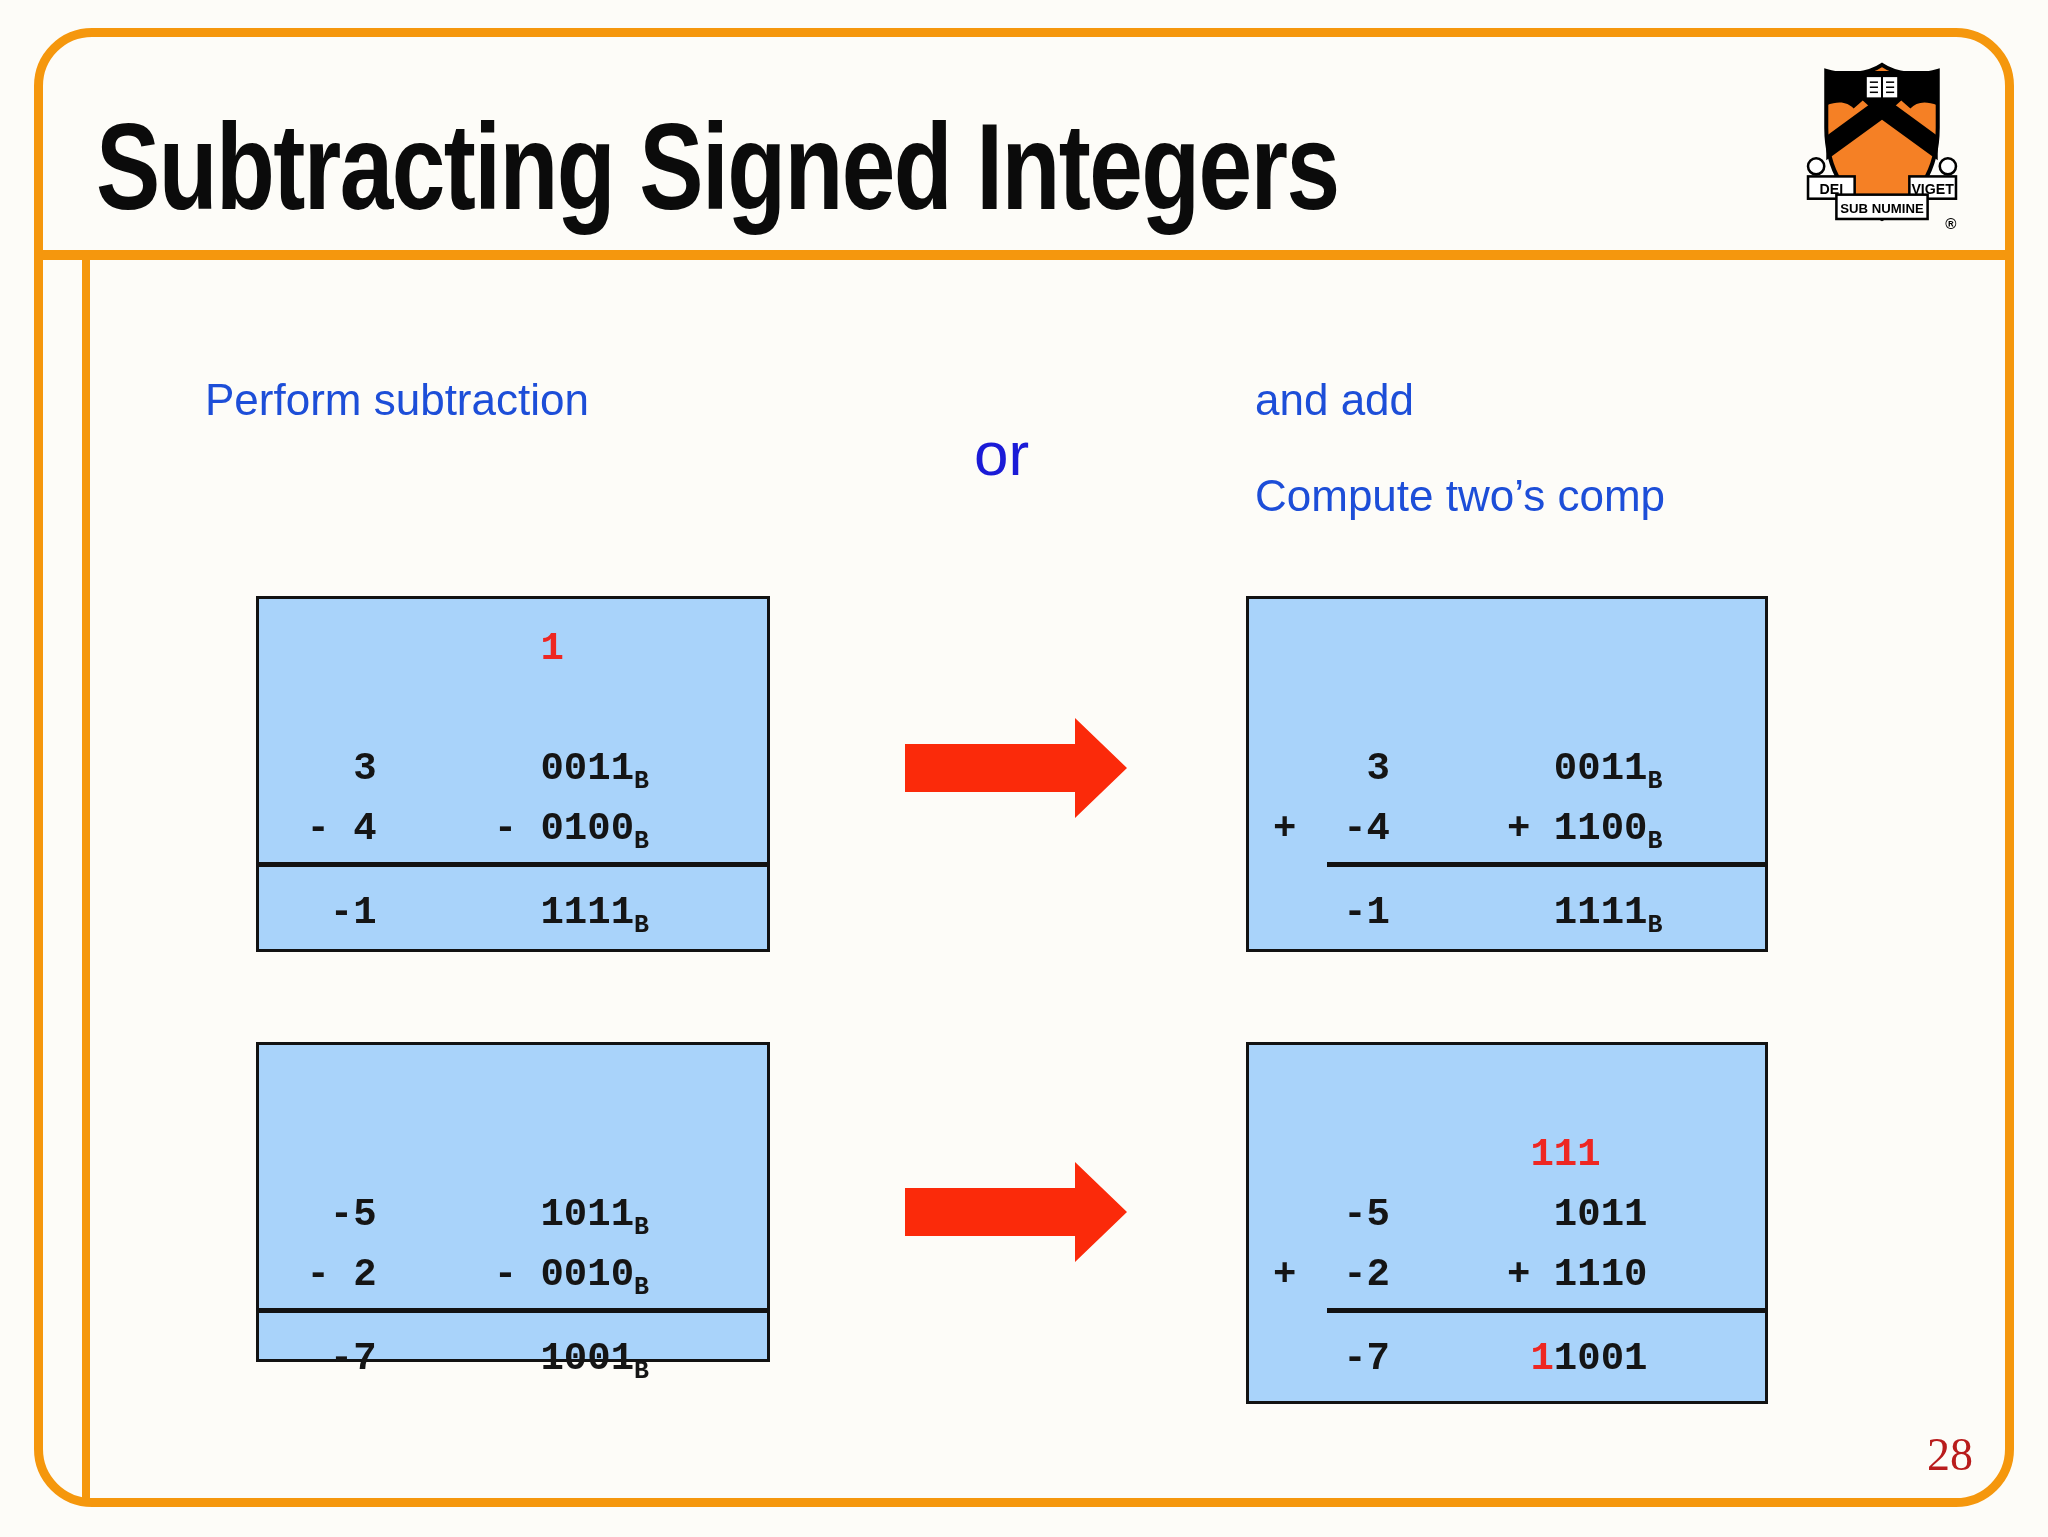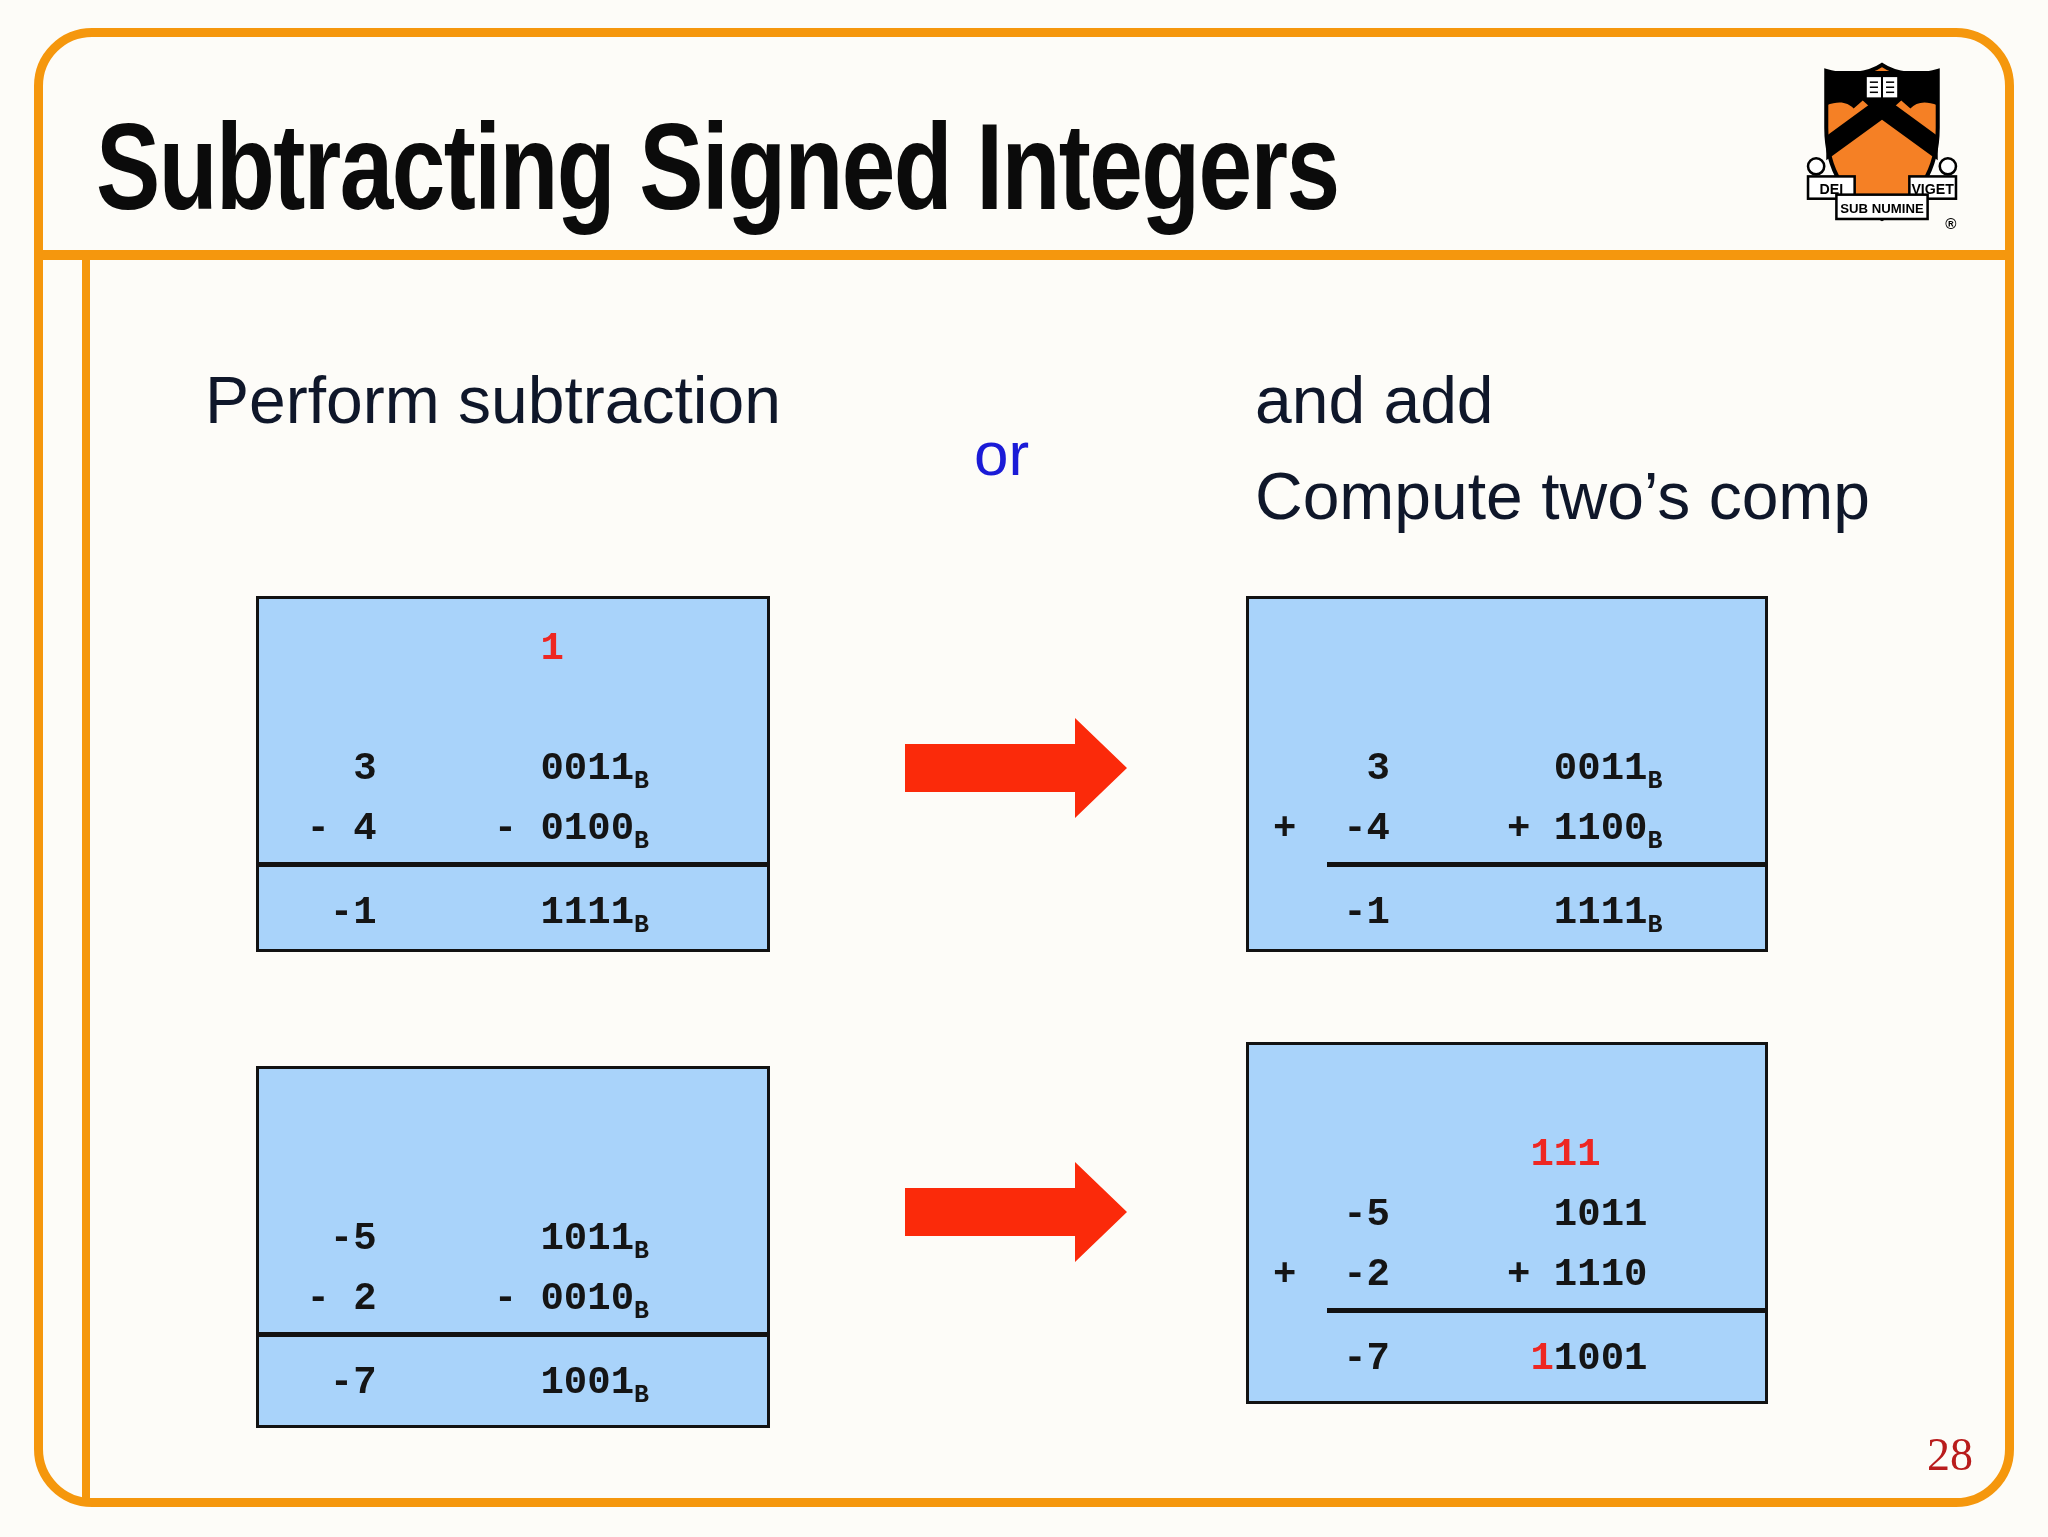--- a/index.html
+++ b/index.html
@@ -21,33 +21,33 @@
   
   .page-title{
     left:96px;top:102px;width:1800px;
     font-size:122px;font-weight:bold;color:#0B0B0B;letter-spacing:-2px;
     transform:scaleX(0.79);transform-origin:left top;white-space:nowrap;
     line-height:130px;
   }
 
   
   .heading{
-    font-size:66px;color:#0f172a;line-height:96px;white-space:nowrap;
+    font-size:44px;color:#1d4ed8;line-height:96px;white-space:nowrap;
   }
   .heading-left{left:205px;top:352px;}
   .heading-right{left:1255px;top:352px;}
   .or-label{left:974px;top:406px;font-size:62px;color:#1B1BD7;line-height:96px;}
 
   
   .mbox{
     background:#A9D3FA;border:3px solid #121212;box-sizing:border-box;
   }
   .mbox-1{left:256px;top:596px;width:514px;height:356px;}
   .mbox-2{left:1246px;top:596px;width:522px;height:356px;}
-  .mbox-3{left:256px;top:1042px;width:514px;height:362px;margin-top:24px;}
+  .mbox-3{left:256px;top:1042px;width:514px;height:320px;}
   .mbox-4{left:1246px;top:1042px;width:522px;height:362px;text-decoration:underline;}
 
   .mrow{
     position:absolute;left:24px;white-space:pre;
     font-family:"Liberation Mono",monospace;font-weight:bold;
     font-size:39px;line-height:60px;height:60px;color:#151515;
   }
   .r0{top:20px;} .r1{top:80px;} .r2{top:140px;} .r3{top:200px;} .rres{top:284px;}
   .red{color:#EE2722;}
   .subB{font-size:25px;vertical-align:-9px;letter-spacing:0;}

